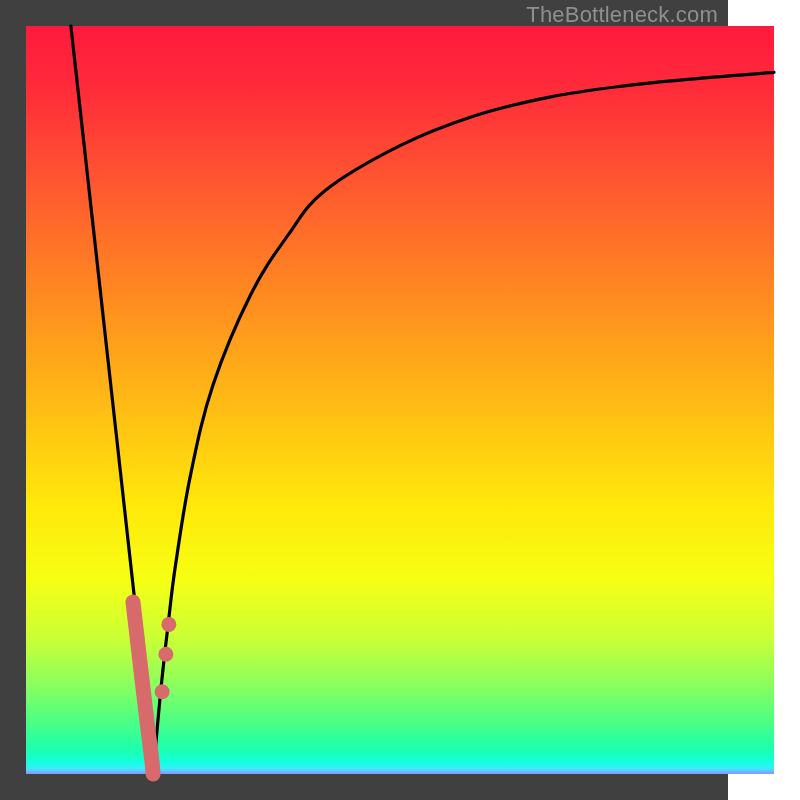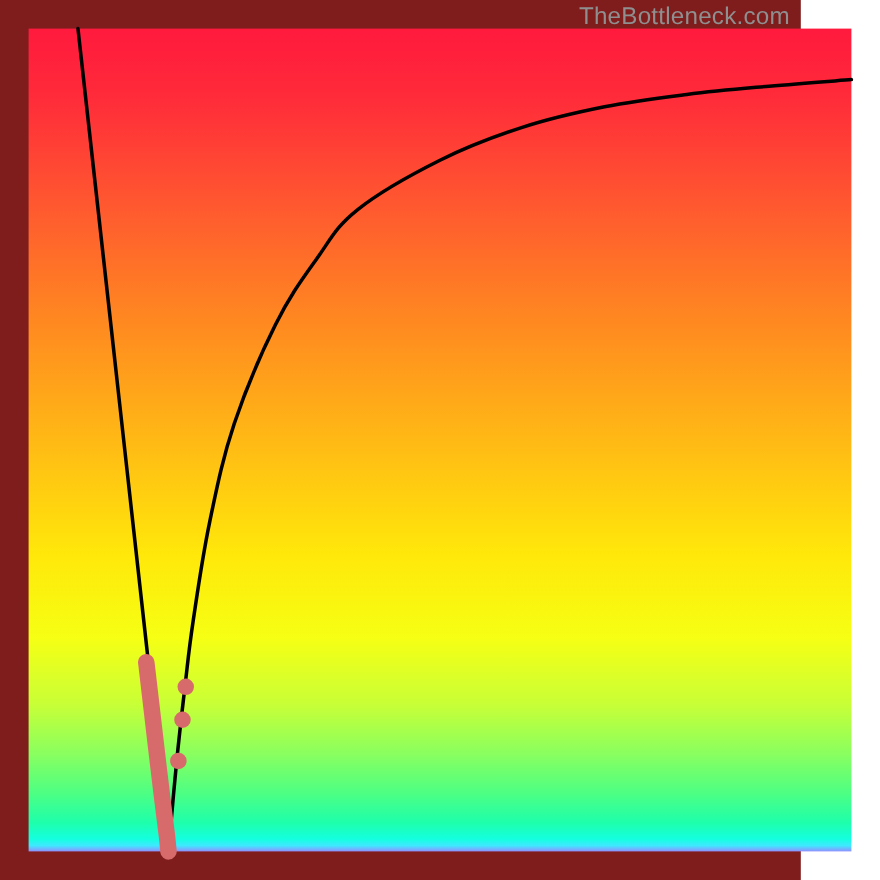--- a/index.html
+++ b/index.html
@@ -5,21 +5,21 @@
   html, body {
     margin: 0;
     padding: 0;
     width: 800px;
     height: 800px;
     overflow: hidden;
   }
   .frame {
     width: 728px;
     height: 800px;
-    background: #7f1d1d;
+    background: #404040;
     position: relative;
     text-align: center;
   }
   .plot {
     position: absolute;
     left: 26px;
     top: 26px;
     width: 748px;
     height: 748px;
     background: linear-gradient(to bottom,

